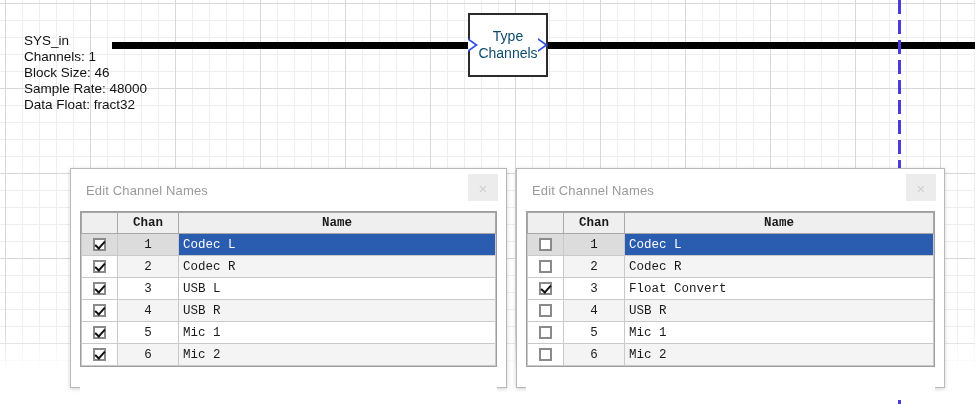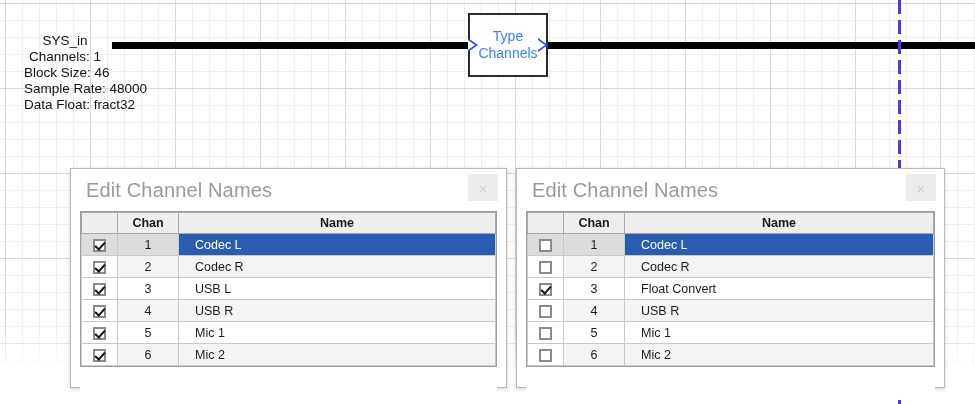--- a/index.html
+++ b/index.html
@@ -101,21 +101,21 @@
     width: 80px;
     height: 64px;
     background: #ffffff;
     border: 2px solid #2b2b2b;
     box-sizing: border-box;
     display: flex;
     flex-direction: column;
     align-items: center;
     justify-content: center;
     font-size: 14px;
-    color: #3b82f6;
+    color: #0c4a6e;
     line-height: 1.25;
   }
 
   
   .port {
     position: absolute;
     width: 0; height: 0;
     border-top: 7px solid transparent;
     border-bottom: 7px solid transparent;
     border-left: 10px solid #2e4fe8;
@@ -124,21 +124,21 @@
     content: "";
     position: absolute;
     left: -10px; top: -5px;
     width: 0; height: 0;
     border-top: 5px solid transparent;
     border-bottom: 5px solid transparent;
     border-left: 7px solid #ffffff;
   }
 
   .block-caption {
-    text-align: center;
+    text-align: left;
     font-size: 13.5px;
     color: #111;
     line-height: 1.18;
     white-space: nowrap;
     margin-top: 2px;
   }
 
   
   .dialog {
     position: absolute;
@@ -149,21 +149,21 @@
   }
   .dlg-titlebar {
     position: relative;
     height: 42px;
     background: #ffffff;
     display: flex;
     align-items: center;
   }
   .dlg-title {
     margin-left: 15px;
-    font-size: 20px;
+    font-size: 13px;
     color: #9a9a9a;
     letter-spacing: 0.15px;
   }
   .dlg-close {
     position: absolute;
     right: 8px; top: 5px;
     width: 30px; height: 27px;
     background: #ececec;
     color: #cfcfcf;
     font-size: 15px;
@@ -198,21 +198,21 @@
   .chan-table th.th-chan  { width: 60px; }
 
   .chan-table td {
     border: 1px solid #c9c9c9;
     height: 21px;
     padding: 0;
     vertical-align: middle;
   }
   td.cell-check { text-align: center; width: 35px; }
   td.cell-chan  { text-align: center; width: 60px; background: #ffffff; }
-  td.cell-name  { padding-left: 16px; }
+  td.cell-name  { padding-left: 4px; }
 
   tr.stripe td.cell-name, tr.stripe td.cell-chan { background: #f4f4f4; }
   tr.plain  td.cell-name, tr.plain  td.cell-chan { background: #ffffff; }
 
   tr.selected td.cell-name {
     background: #2a5db0;
     color: #ffffff;
   }
   tr.selected td.cell-chan { background: #dcdcdc; }
   tr.selected td.cell-check { background: #dcdcdc; }
@@ -238,20 +238,21 @@
   }
 
   .dlg-footer { height: 28px; background: #ffffff; }
 
   
   .table-frame {
     border: 1px solid #9e9e9e;
     box-sizing: border-box;
     background: #ffffff;
     display: flex;
+    font-family: Liberation Mono, monospace;
   }
   .table-frame > .tf-main { flex: 1 1 auto; min-width: 0; }
   .scroll-gutter {
     width: 0px;
     background: #f0f0f0;
   }
 </style>
 </head>
 <body>
 

